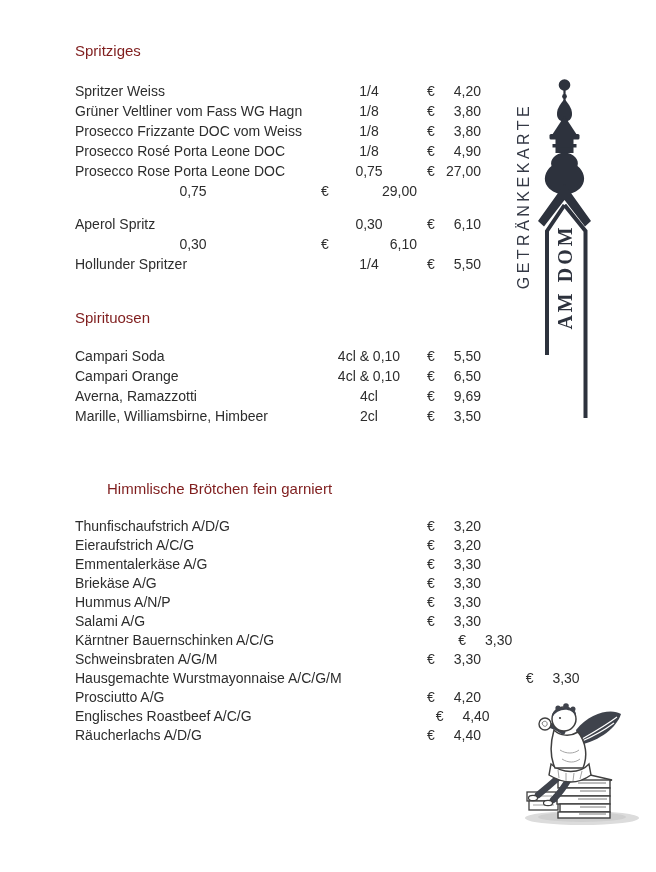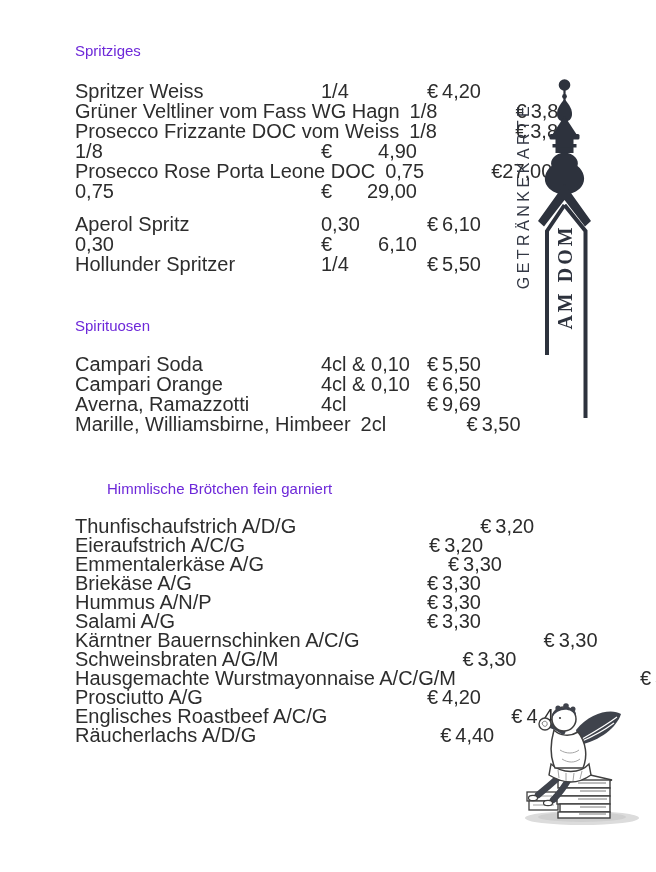--- a/index.html
+++ b/index.html
@@ -3,35 +3,35 @@
 <meta charset="utf-8">
 <style>
   html,body{margin:0;padding:0;}
   body{
     width:656px;height:872px;position:relative;overflow:hidden;
     background:#ffffff;color:#2d2d2d;
     font-family:"Liberation Sans",sans-serif;
   }
   .section{position:absolute;left:75px;width:406px;}
   .section-title{
-    margin:0;font-size:15px;font-weight:400;line-height:20px;color:#6d28d9;
+    margin:0;font-size:15px;font-weight:400;line-height:20px;color:#7f1d1d;
   }
   .section-spritziges{top:41px;}
-  .section-spirituosen{top:316px;}
+  .section-spirituosen{top:308px;}
   .section-broetchen{top:479px;}
   .section-spritziges .section-title{margin-bottom:20px;}
   .section-spirituosen .section-title{margin-bottom:18px;}
   .section-broetchen .section-title{margin-bottom:18px;margin-left:32px;}
   .group + .group{margin-top:13px;}
   .row{
     display:grid;grid-template-columns:1fr 96px 54px;column-gap:10px;
-    font-size:20px;line-height:20px;height:20px;white-space:nowrap;
+    font-size:14px;line-height:20px;height:20px;white-space:nowrap;
   }
   .section-broetchen .row{line-height:19px;height:19px;gap:44px;}
-  .cell.size{text-align:left;}
+  .cell.size{text-align:center;}
   .cell.pricegroup{display:flex;justify-content:space-between;}
 
   
   .vertical-title{
     position:absolute;left:414px;top:186px;width:220px;height:20px;
     transform:rotate(-90deg);text-align:center;
     font-size:16px;font-weight:500;letter-spacing:3.5px;color:#343945;
     line-height:20px;white-space:nowrap;
   }
   .tower{position:absolute;left:535px;top:74px;}
@@ -67,20 +67,21 @@
       </div>
       <div class="row">
         <span class="cell name">Prosecco Frizzante DOC vom Weiss</span>
         <span class="cell size">1/8</span>
         <span class="cell pricegroup">
           <span>€</span>
           <span>3,80</span>
         </span>
       </div>
       <div class="row">
+        <span class="cell name">Prosecco Rosé Porta Leone DOC</span>
         <span class="cell size">1/8</span>
         <span class="cell pricegroup">
           <span>€</span>
           <span>4,90</span>
         </span>
       </div>
       <div class="row">
         <span class="cell name">Prosecco Rose Porta Leone DOC</span>
         <span class="cell size">0,75</span>
         <span class="cell pricegroup">

